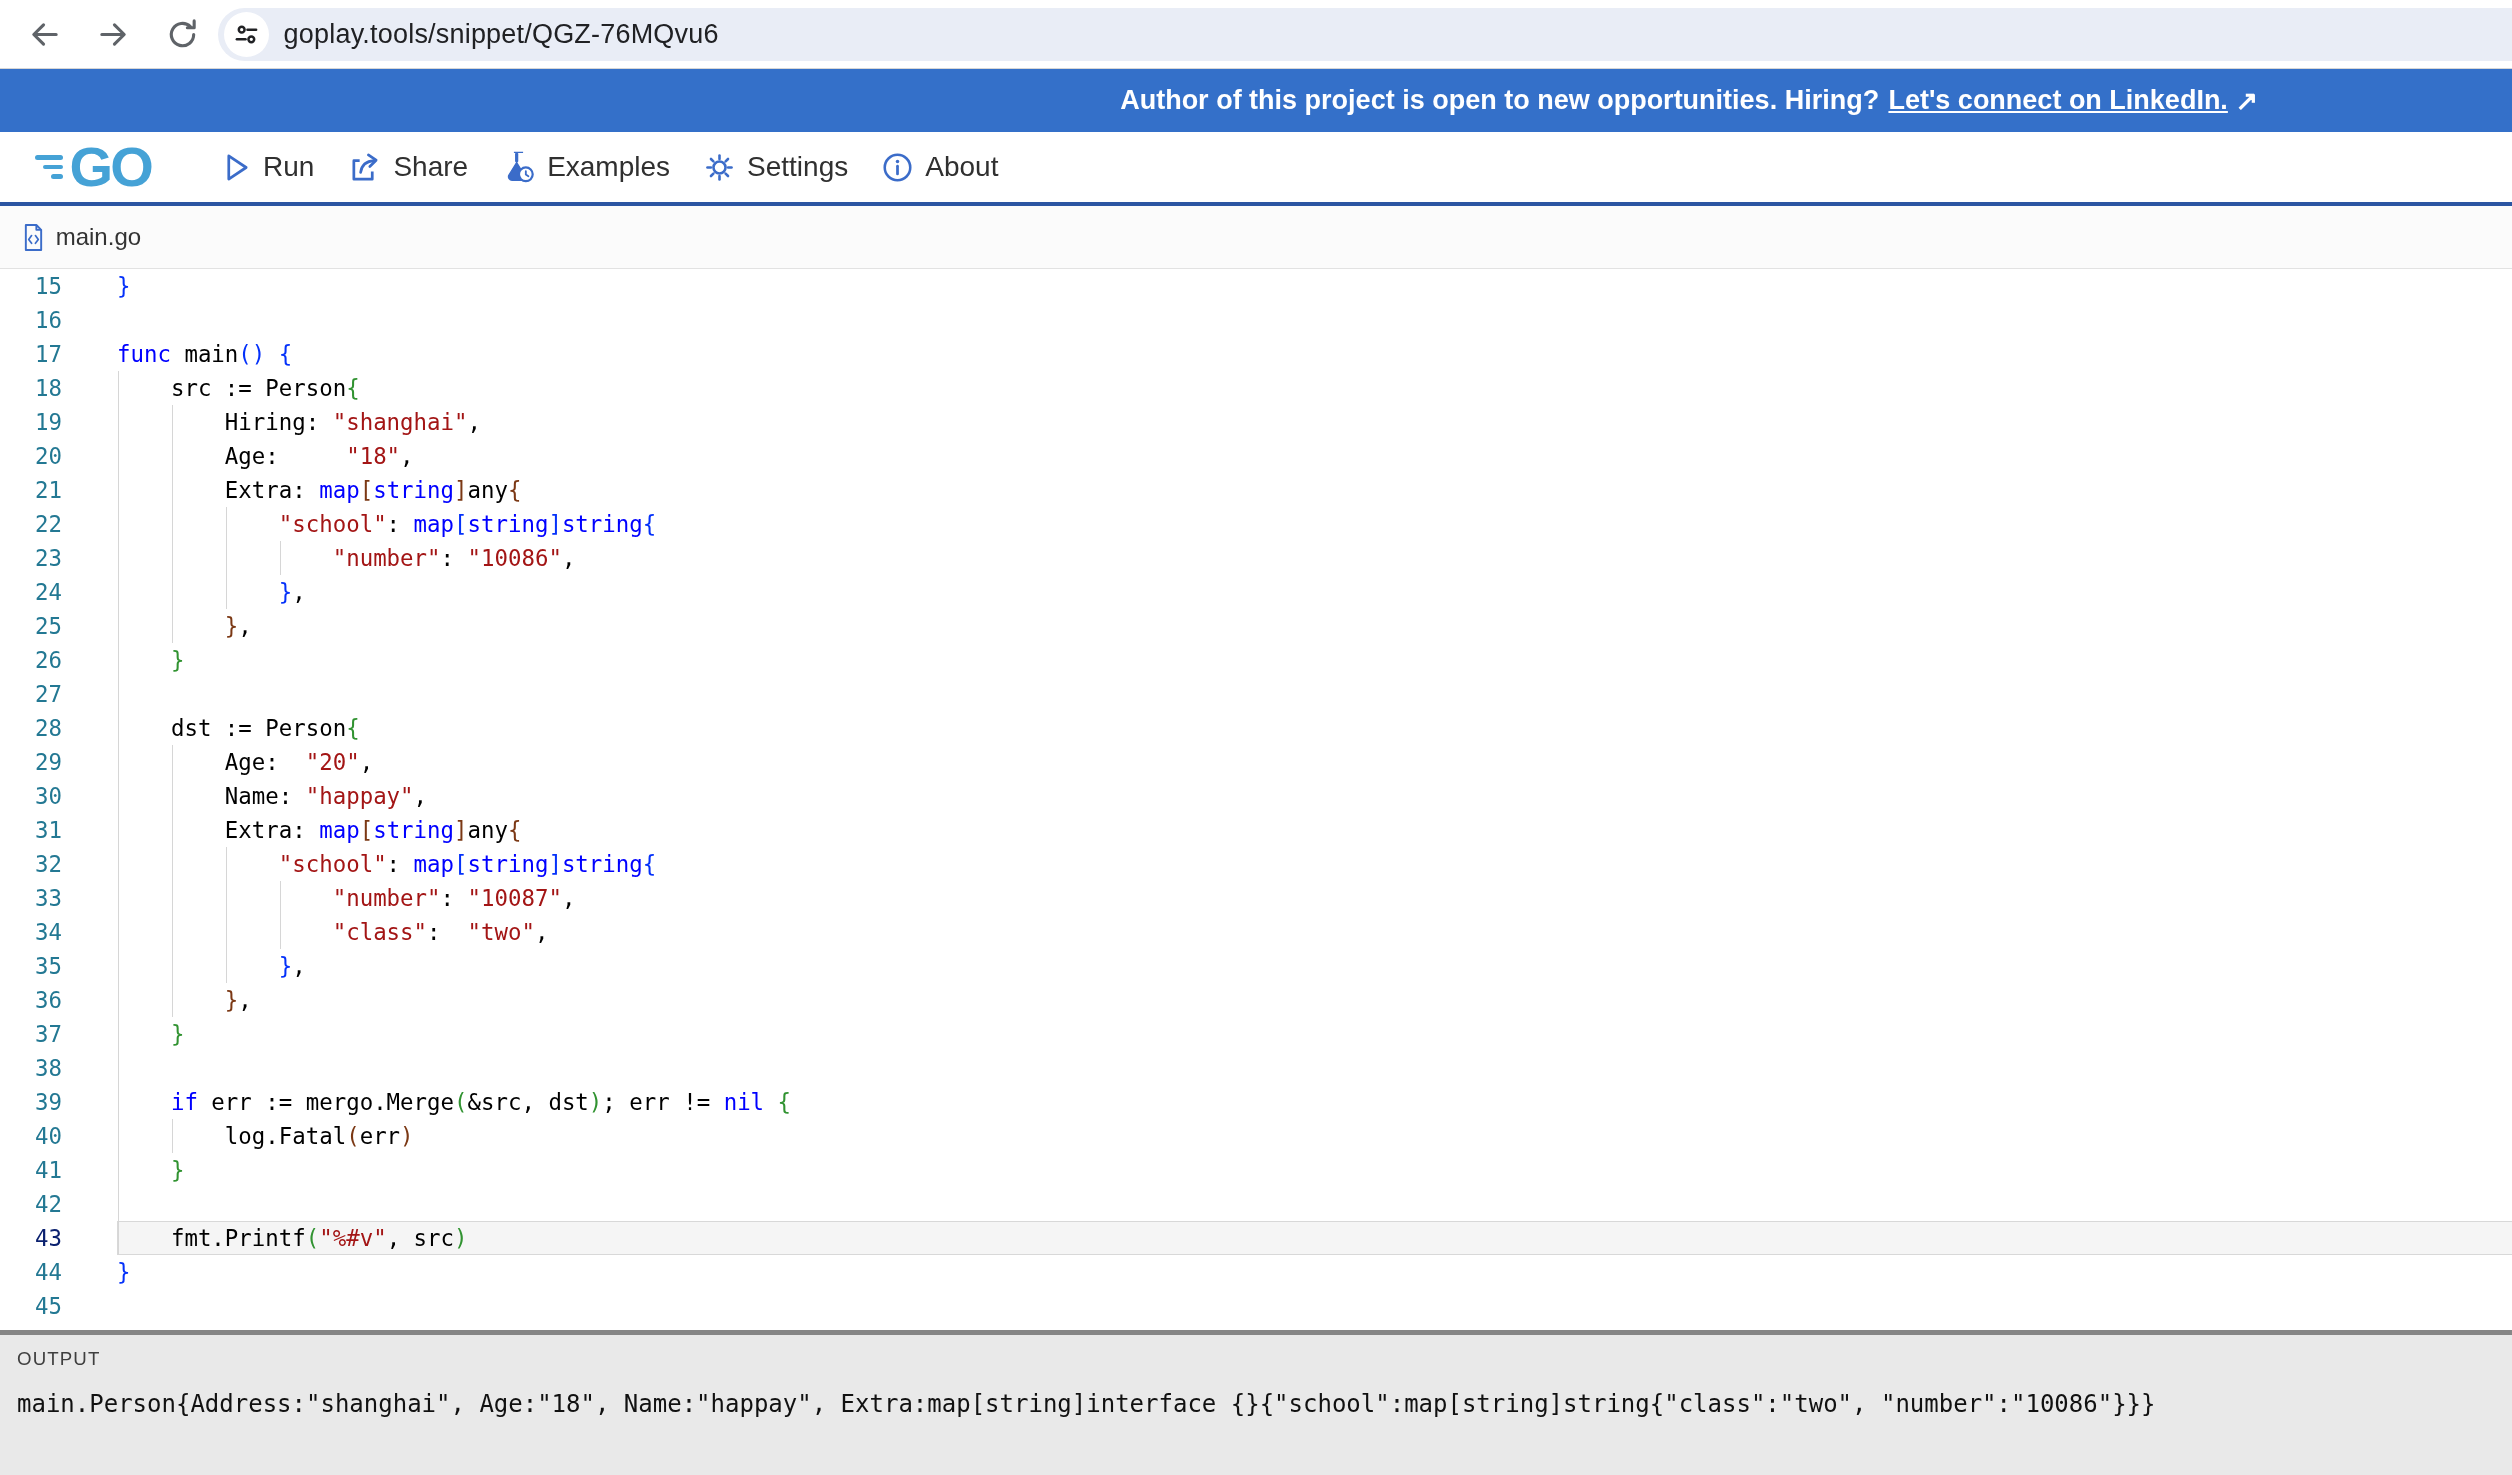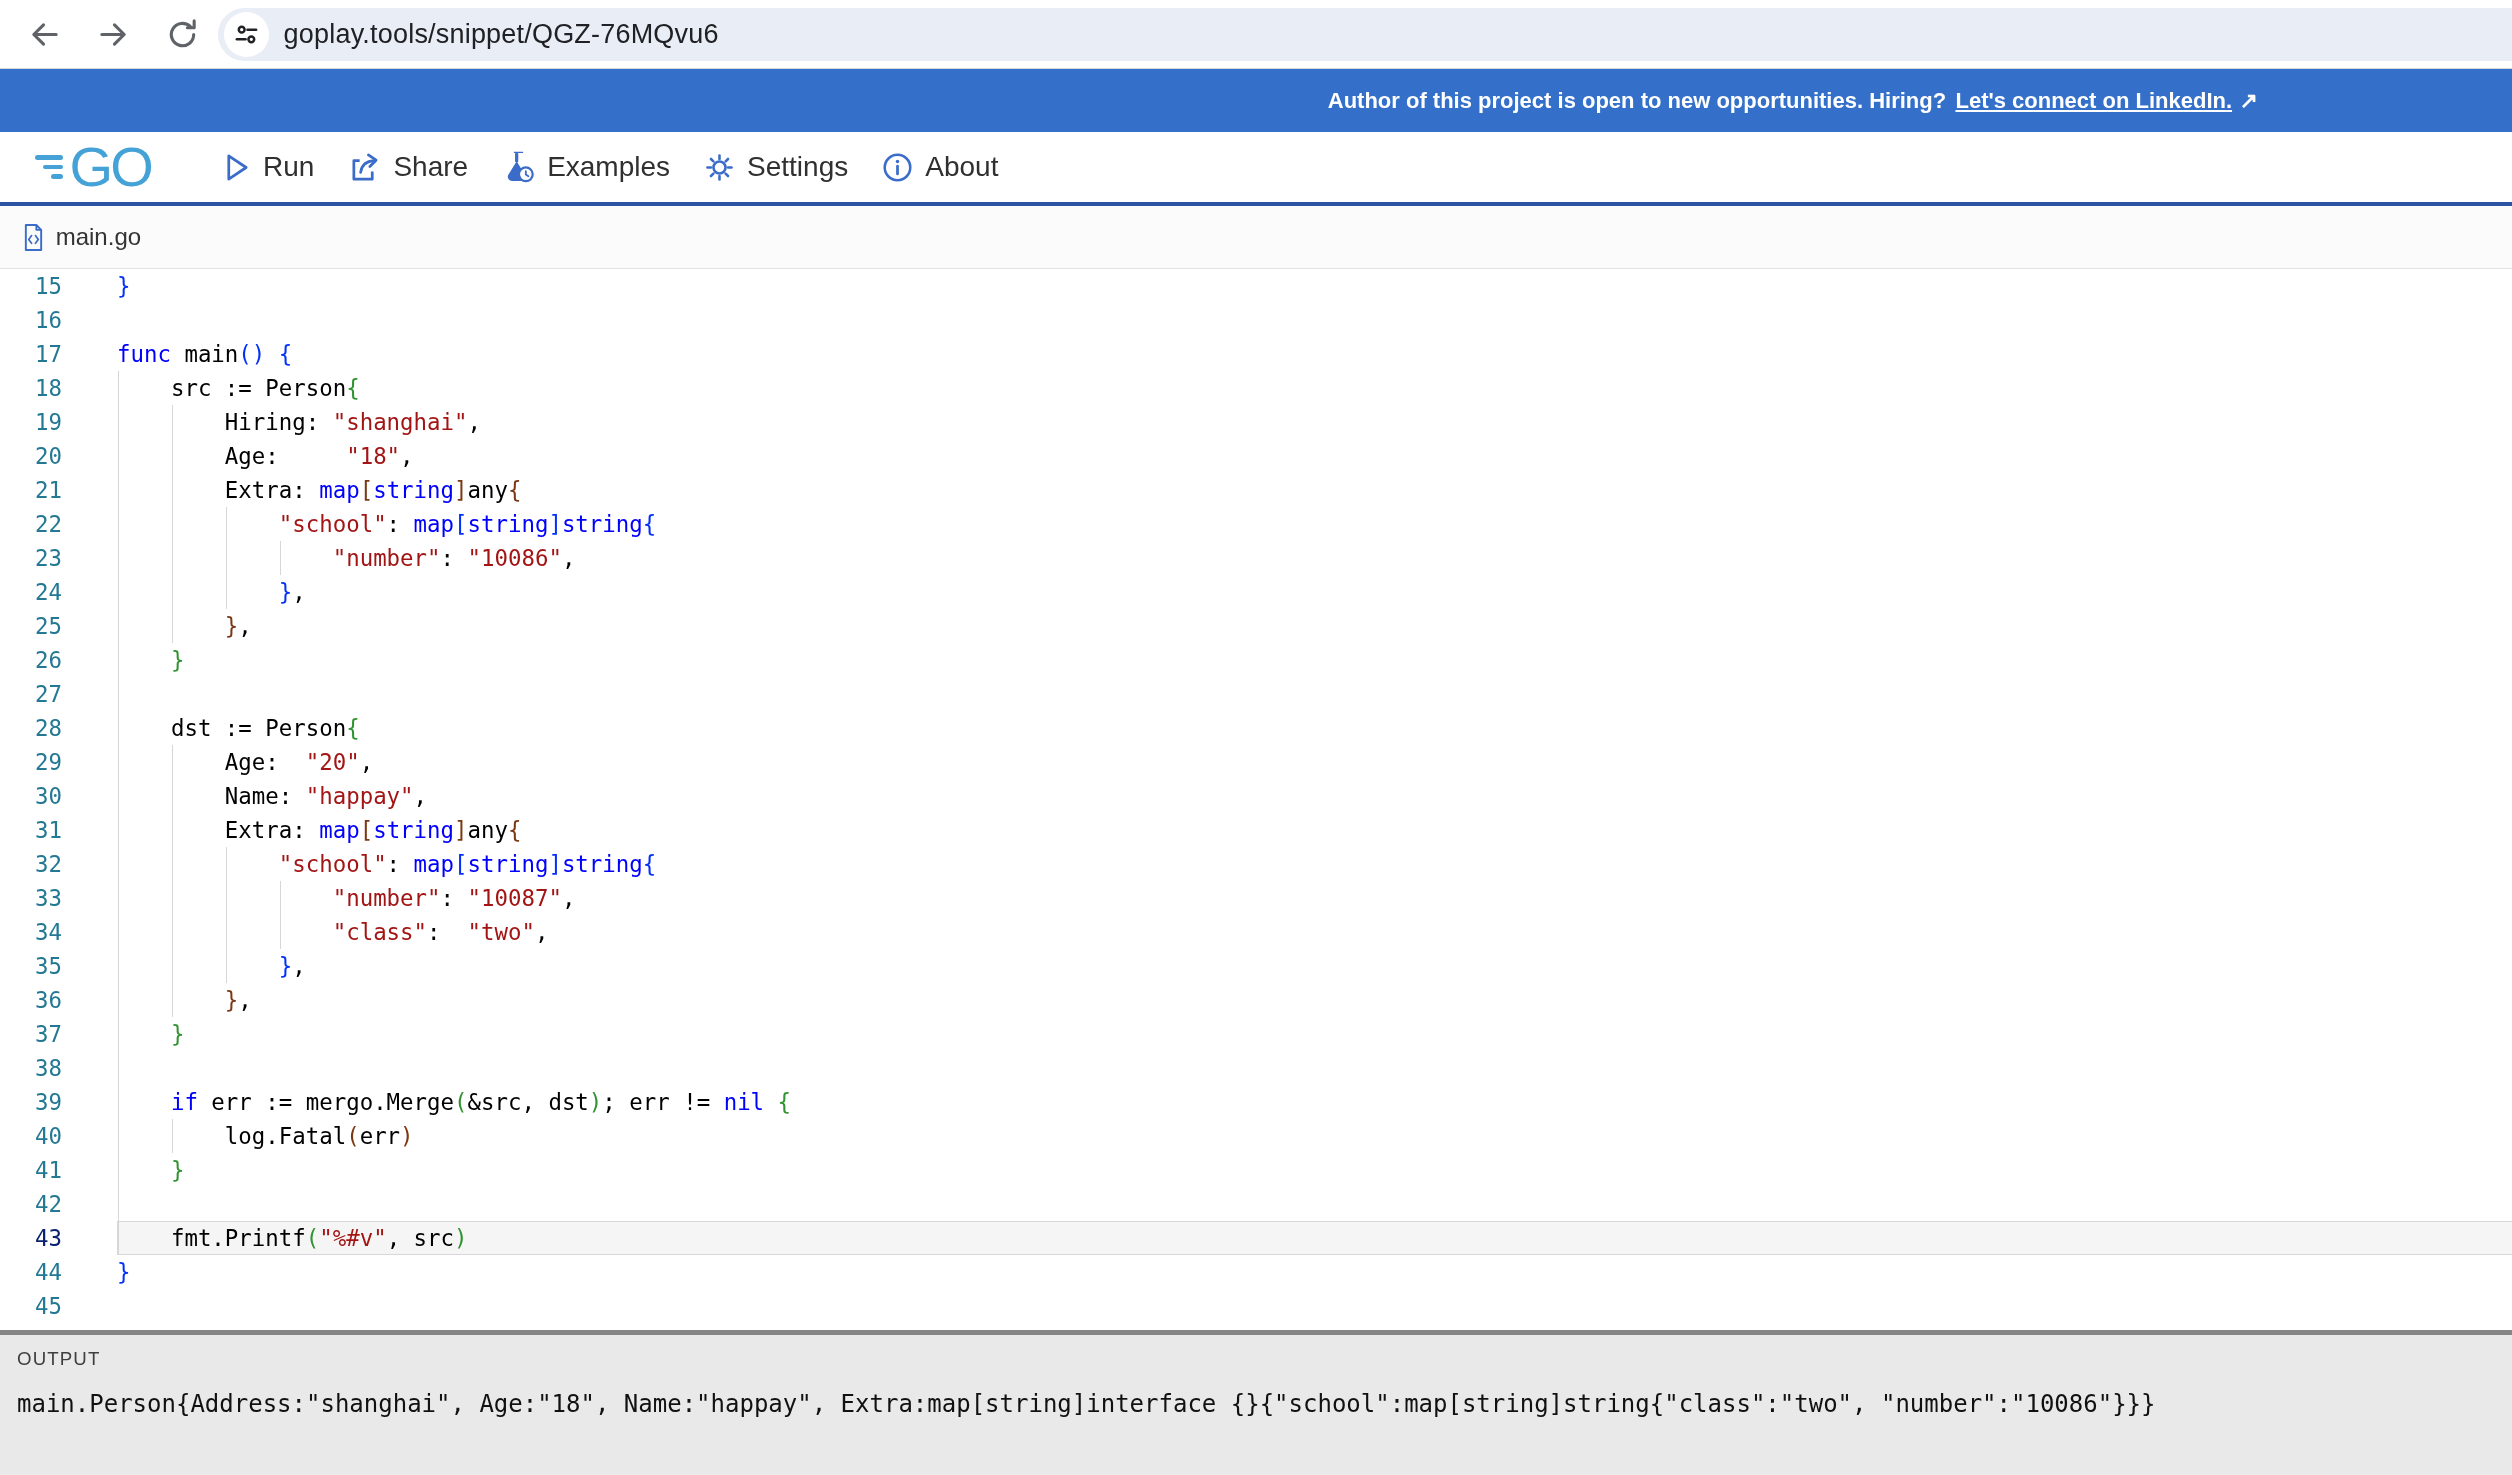--- a/index.html
+++ b/index.html
@@ -17,31 +17,31 @@
 
   
   .toolbar{height:69px;background:#fff;border-bottom:1.9px solid #d6d6d6;display:flex;align-items:center}
   .navbtns{display:flex;align-items:center;gap:32px;margin-left:26px;color:var(--nav-gray)}
   .navbtn{width:37px;height:37px;display:flex;align-items:center;justify-content:center;cursor:pointer}
   .urlbar{margin-left:17px;flex:1;height:53px;background:var(--pill);border-radius:27px 0 0 27px;display:flex;align-items:center;padding-left:5.6px}
   .siteinfo{width:45px;height:45px;border-radius:50%;background:#fff;display:flex;align-items:center;justify-content:center;color:#202124}
   .urltext{margin-left:15px;font-size:27px;color:var(--url-text);letter-spacing:0.2px}
 
   
-  .banner{height:63px;background:var(--banner-blue);display:flex;align-items:center;justify-content:flex-end;padding-right:254px;color:#fff;font-size:22px;font-weight:bold;white-space:nowrap}
+  .banner{height:63px;background:var(--banner-blue);display:flex;align-items:center;justify-content:flex-end;padding-right:254px;color:#fff;font-size:27px;font-weight:bold;white-space:nowrap}
   .banner a{color:#fff;text-decoration:underline;margin-left:9.3px;cursor:pointer}
   .banner .ext{margin-left:7.5px;font-weight:bold}
 
   
   .appheader{height:74px;background:#fff;border-bottom:4.7px solid var(--header-border);display:flex;align-items:center}
   .logo{display:flex;align-items:center;margin-left:35px;color:var(--logo-blue);cursor:pointer}
   .speed{display:flex;flex-direction:column;align-items:flex-end;gap:4.7px;margin-right:6.5px}
   .speed i{display:block;height:4.7px;border-radius:2.8px;background:var(--logo-blue)}
   .speed i:nth-child(1){width:28px}.speed i:nth-child(2){width:20.5px}.speed i:nth-child(3){width:12px}
-  .logotext{font-size:56px;font-weight:400;letter-spacing:-2.8px;line-height:1}
+  .logotext{font-size:56px;font-weight:700;letter-spacing:-2.8px;line-height:1}
   .menu{display:flex;align-items:center;margin-left:71px;gap:34px}
   .mitem{display:flex;align-items:center;gap:12px;cursor:pointer}
   .mitem .ic{color:var(--accent);display:flex;align-items:center}
   .mitem .lbl{font-size:28px;color:#303030}
 
   
   .tabbar{height:63px;background:#fbfbfb;border-bottom:0.9px solid #e2e2e2;display:flex;align-items:center}
   .tab{display:flex;align-items:center;gap:10.3px;margin-left:22.4px;cursor:pointer}
   .tab .lbl{font-size:24px;color:#333}
   .tab .ic{color:var(--accent);display:flex;align-items:center}

